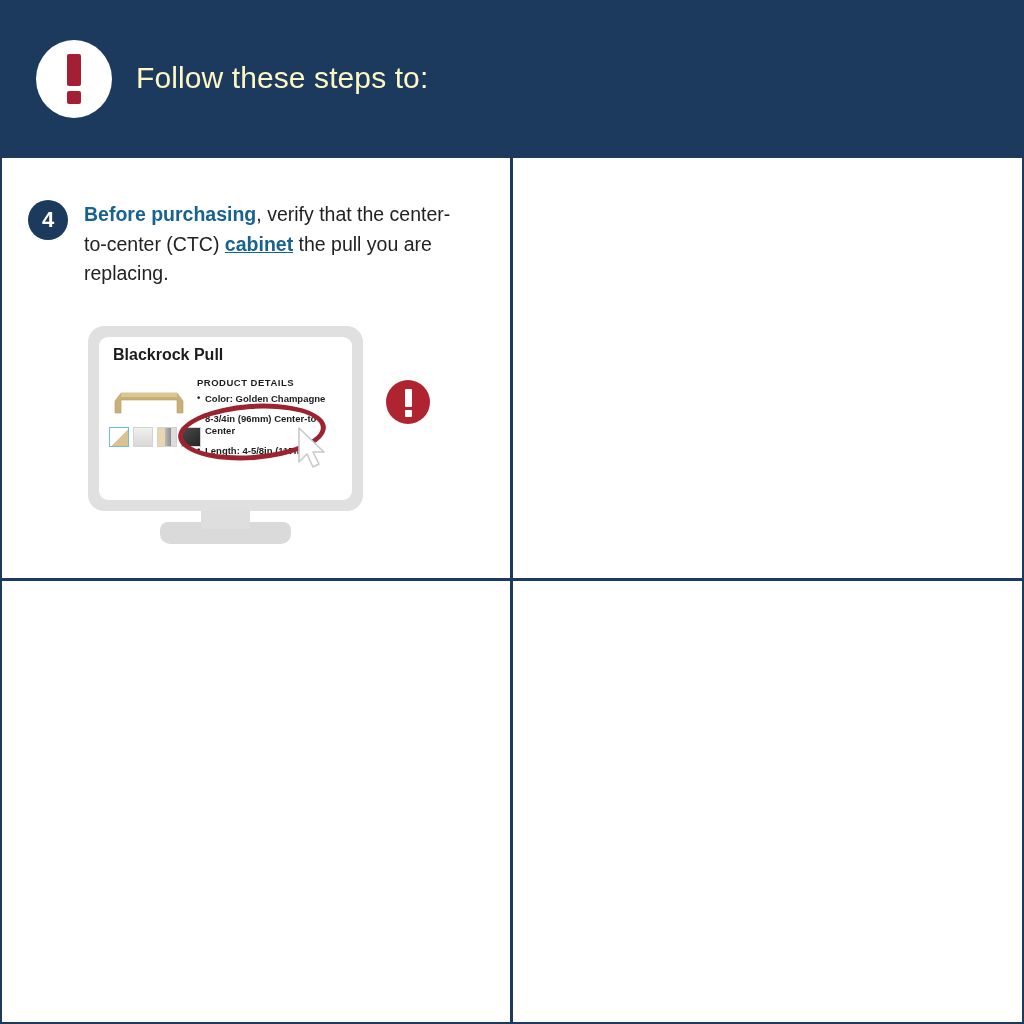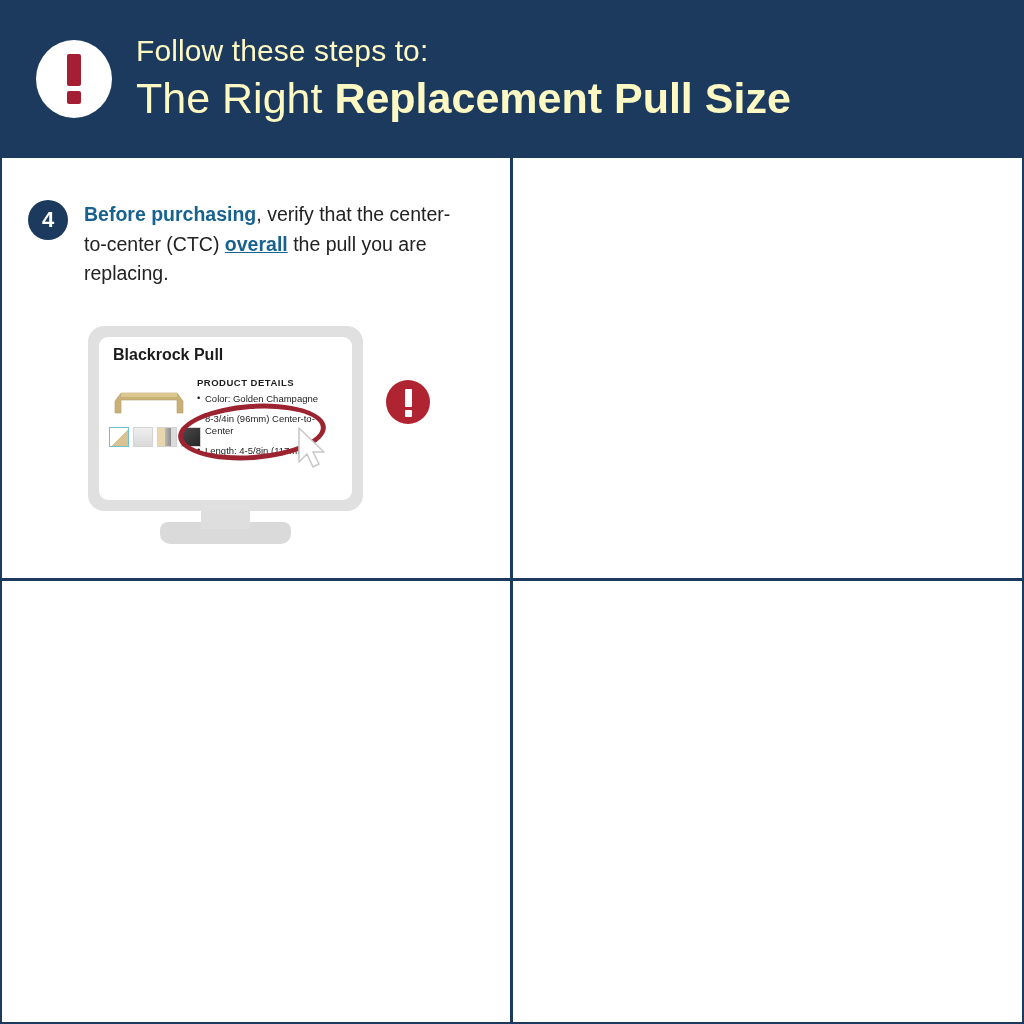--- a/index.html
+++ b/index.html
@@ -173,21 +173,21 @@
   .thumb{ width:20px; height:20px; border:1px solid #d3d3d3; background:#f4f4f4; }
   .thumb.sel{ border:1.5px solid #6fc0cf; }
   .th1{ background:linear-gradient(135deg,#ffffff 55%,#d9c392 55%); }
   .th2{ background:linear-gradient(180deg,#f0f0f0,#d8d8d8); }
   .th3{ background:linear-gradient(90deg,#e8d7ae 40%,#b9b9b9 40%,#8f8f8f 70%,#dcdcdc 70%); }
   .th4{ background:linear-gradient(135deg,#4a4a4a,#262626); }
 
   .details{ position:absolute; left:98px; top:40px; width:146px; }
   .det-h{ font-size:9.5px; font-weight:700; color:#1c1c1c; letter-spacing:.5px; }
   .det-list{ margin-top:5px; }
-  .det-item{ font-size:9.5px; font-weight:400; color:#1c1c1c; line-height:1.28; margin-bottom:8px; position:relative; padding-left:8px; }
+  .det-item{ font-size:9.5px; font-weight:700; color:#1c1c1c; line-height:1.28; margin-bottom:8px; position:relative; padding-left:8px; }
   .det-item:before{ content:"•"; position:absolute; left:0; top:-1px; }
 
   .circle-hi{
     position:absolute; left:90px; top:78px; width:148px; height:56px;
     border:5px solid #9c2430; border-radius:50%;
     transform:rotate(-4deg);
   }
   .cursor{ position:absolute; left:208px; top:100px; width:34px; height:44px; }
   .bang-badge{
     position:absolute; left:298px; top:54px; width:44px; height:44px; border-radius:50%;
@@ -201,23 +201,20 @@
 
 <div class="header">
   <div class="hdr-badge">
     <div class="hdr-bang">
       <div class="stem"></div>
         <div class="dot"></div>
     </div>
   </div>
   <div class="hdr-text">
     <div class="hdr-line1">Follow these steps to:</div>
-    <div class="hdr-line2">
-      <span class="light">The Right </span><span class="bold">Replacement Pull Size</span>
-    </div>
   </div>
 </div>
 
 <div class="grid">
 
   <div class="panel p1">
     <div class="step-head" style="left:28px; top:42px;">
       <div class="step-num">1</div>
       <div class="step-copy">
         <span>First, it’s important to understand </span><span class="b-blue">center-to-center</span><span> vs. overall length.</span>
@@ -312,21 +309,21 @@
         <div class="rtick" style="top:200px; width:15px;"></div>
         <div class="rtick" style="top:214px; width:26px;"></div>
       </div>
     </div>
   </div>
 
   <div class="panel p4">
     <div class="step-head" style="left:28px; top:42px;">
       <div class="step-num">4</div>
       <div class="step-copy" style="max-width:380px;">
-        <span class="b-navy">Before purchasing</span><span>, verify that the center-to-center (CTC) </span><span class="match">overall</span><span> the pull you are replacing.</span>
+        <span class="b-navy">Before purchasing</span><span>, verify that the center-to-center (CTC) </span><span class="match">cabinet</span><span> the pull you are replacing.</span>
       </div>
     </div>
 
     <div class="monitor">
       <div class="mon-base"></div>
       <div class="mon-neck"></div>
       <div class="mon-body">
         <div class="mon-screen">
 
           <div class="card-title">Blackrock Pull</div>

